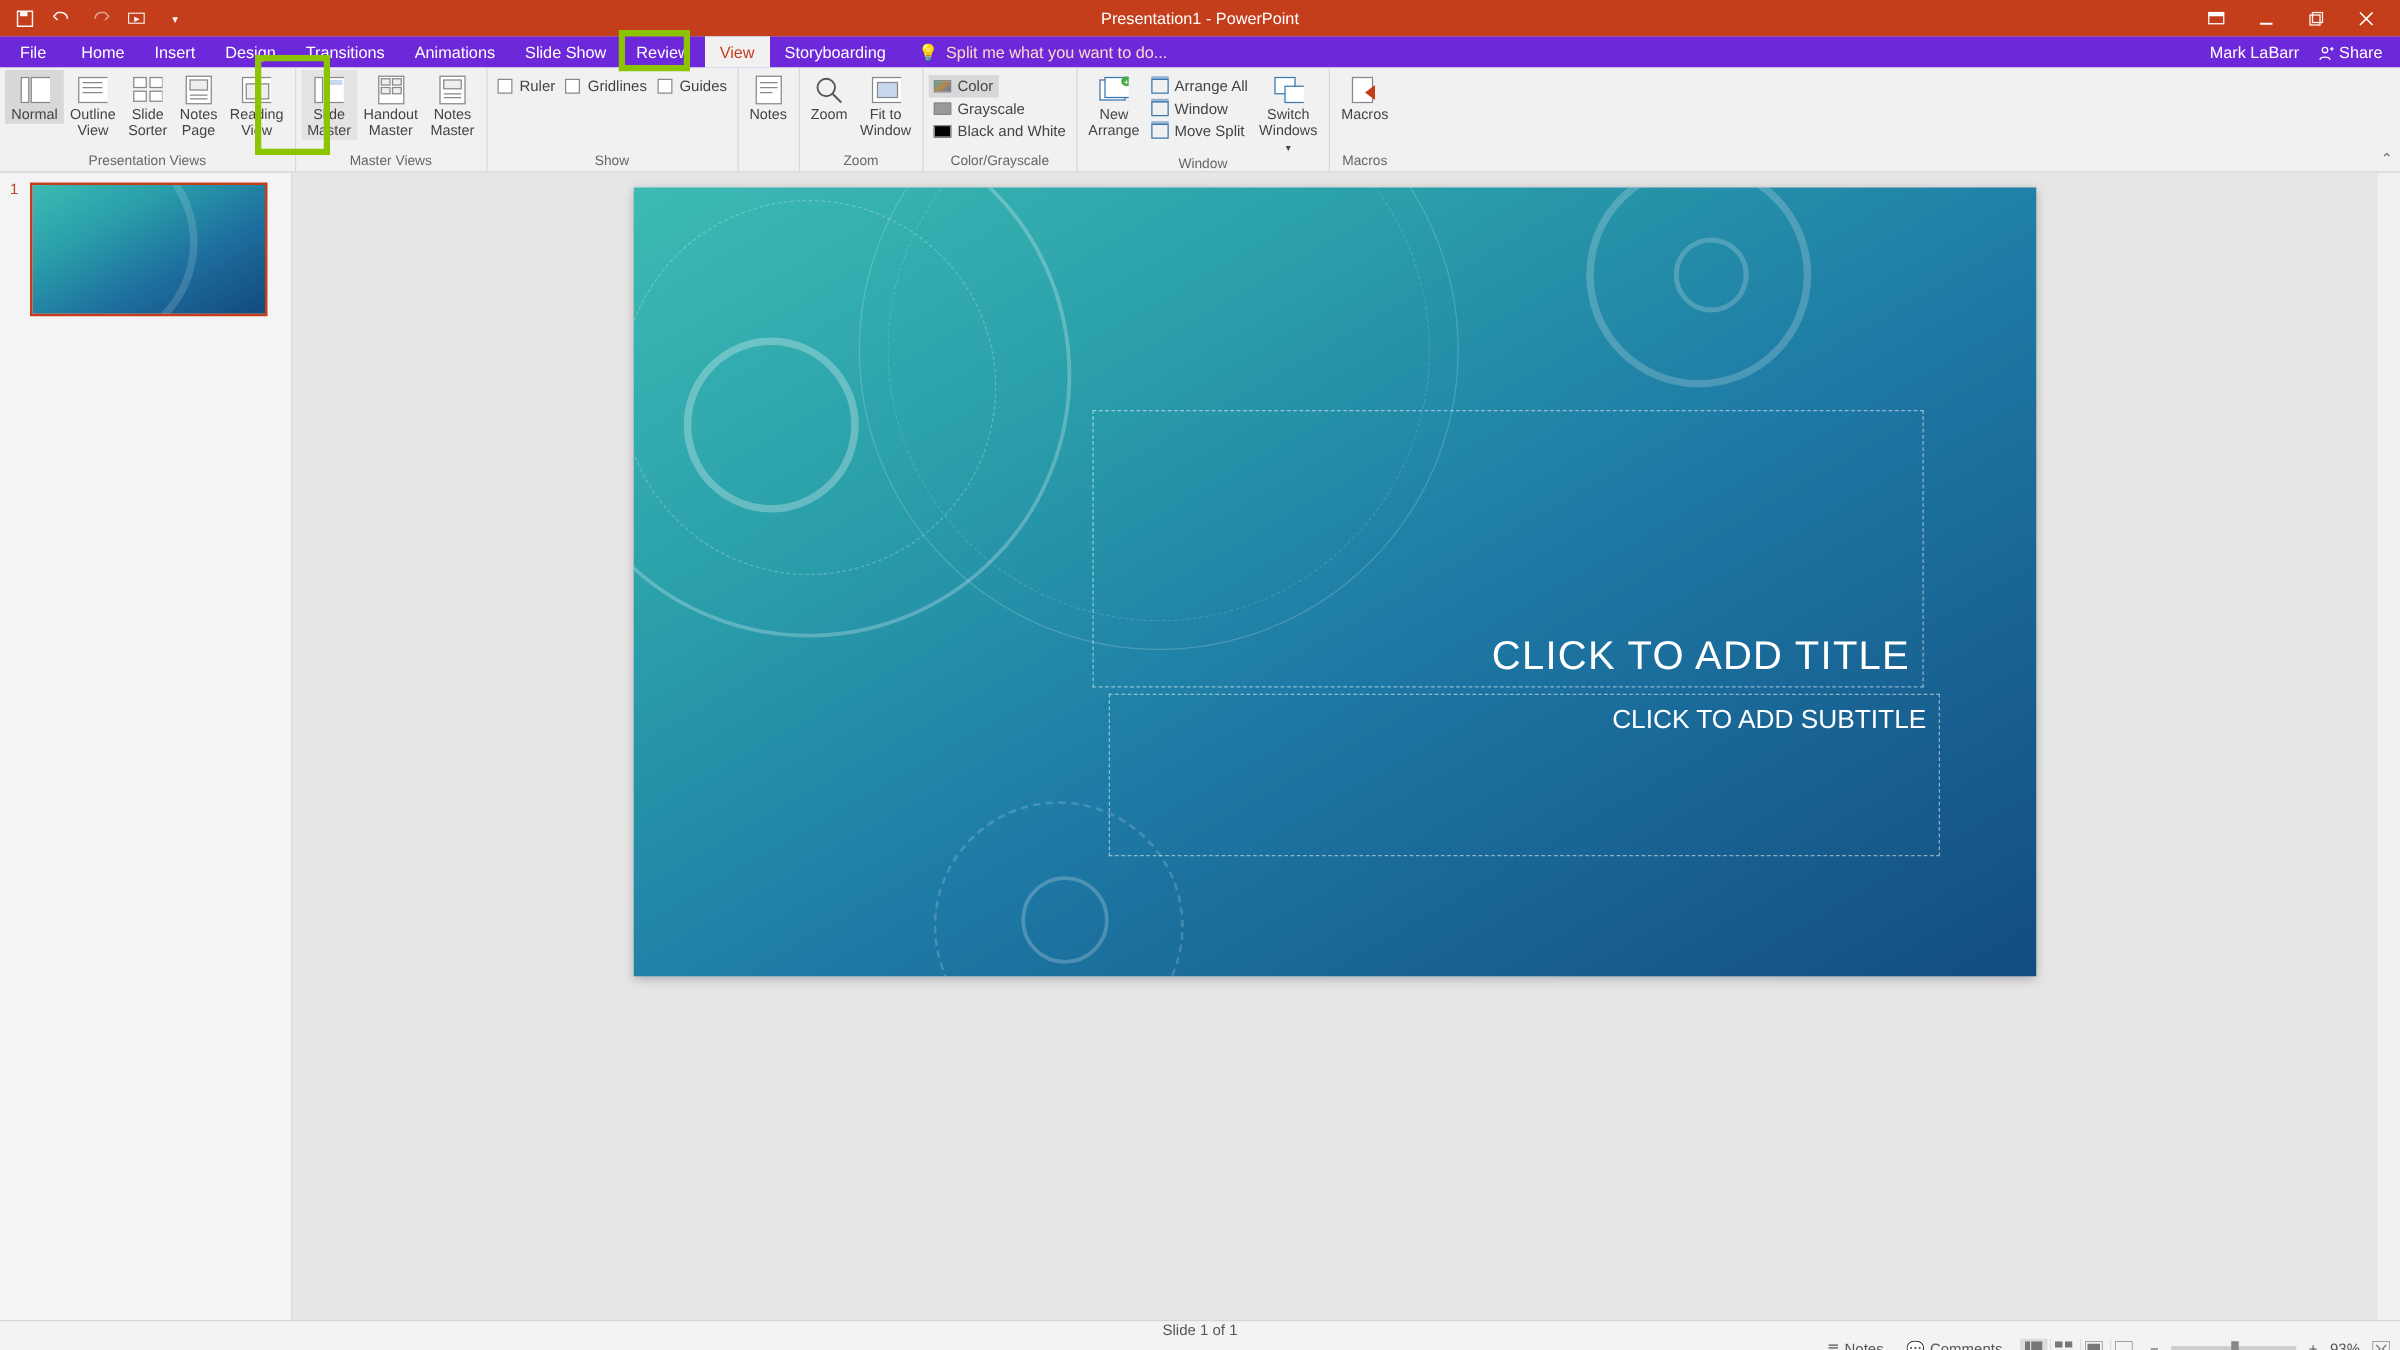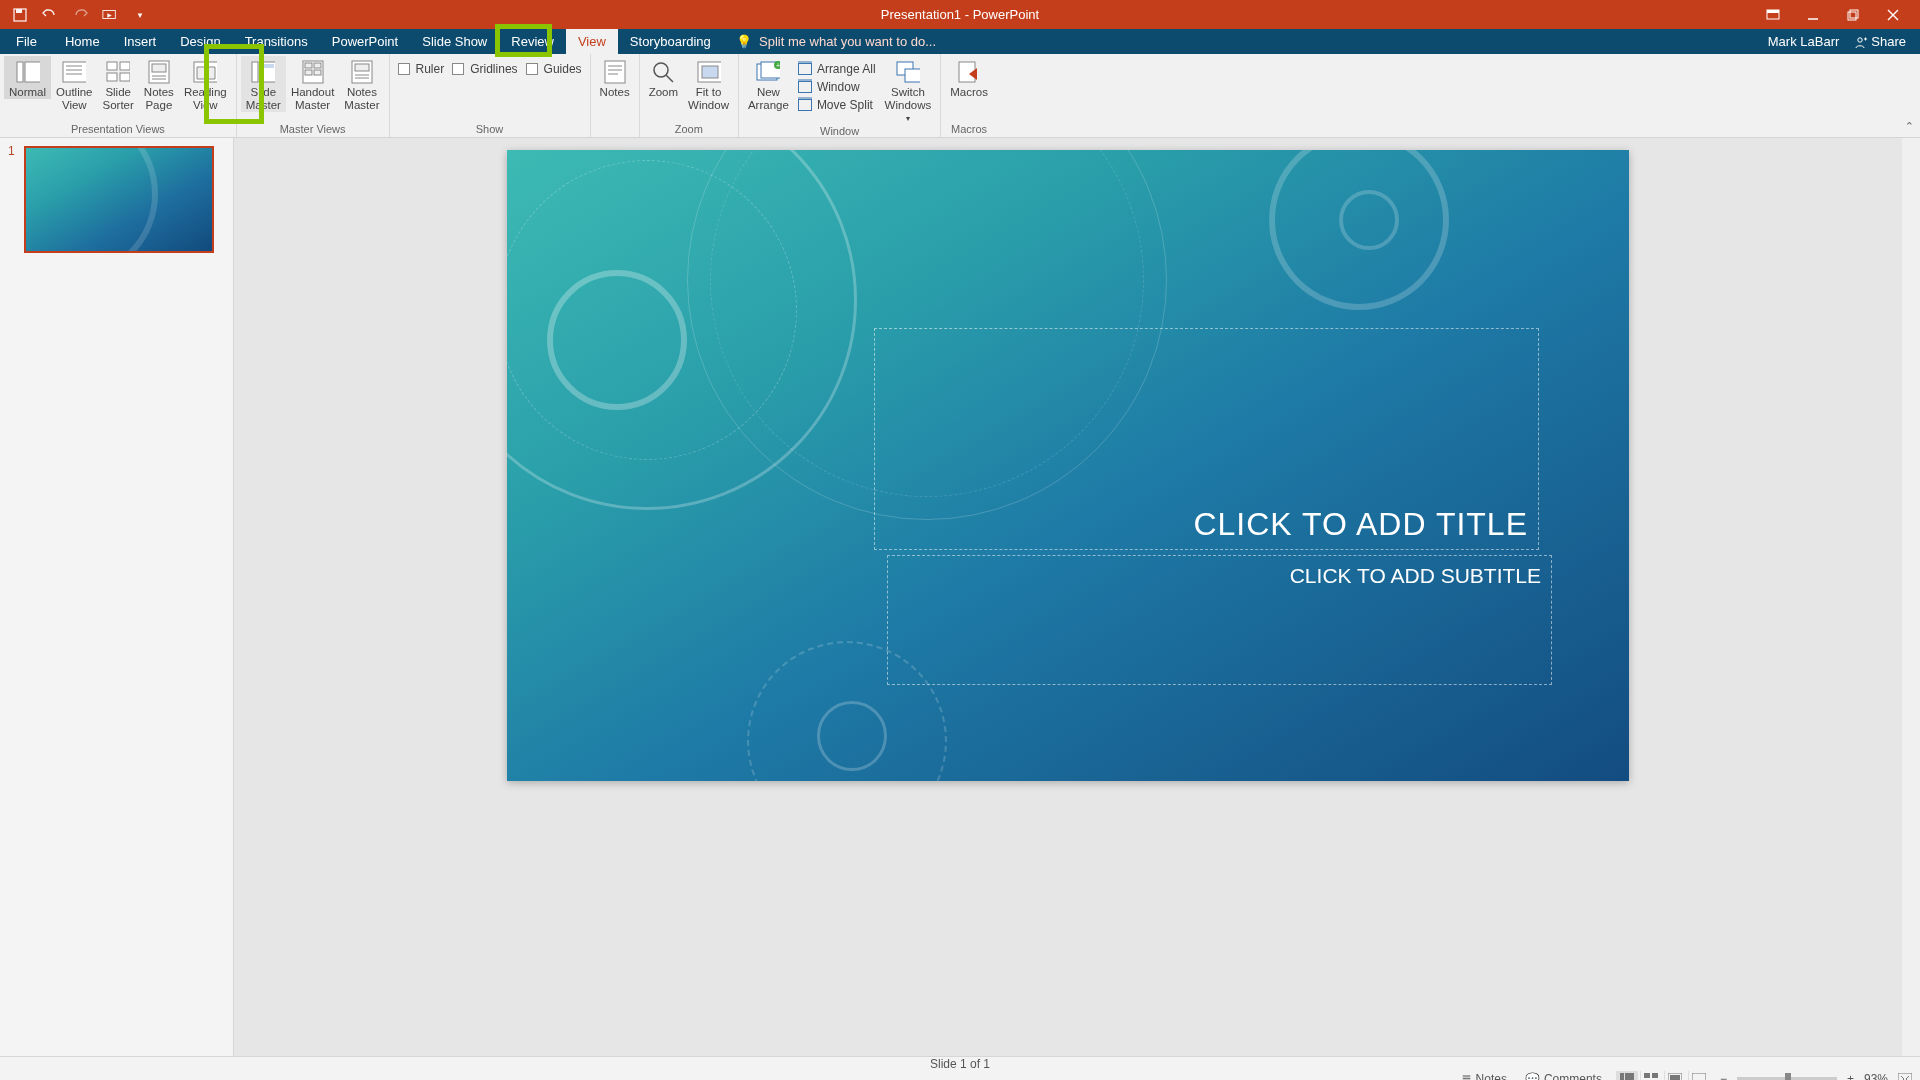--- a/index.html
+++ b/index.html
@@ -7,21 +7,21 @@
 
 
 .titlebar { background: #c43e1c; height: 29px; display: flex; align-items: center; color: #fff; font-size: 12px; position: relative; }
 .qat { display: flex; align-items: center; gap: 14px; padding-left: 12px; }
 .qat-icon { width: 16px; height: 16px; display: flex; align-items: center; justify-content: center; color: #fff; opacity: 0.95; }
 .title-center { position: absolute; left: 50%; transform: translateX(-50%); font-size: 13px; }
 .winbtns { margin-left: auto; display: flex; gap: 22px; padding-right: 18px; }
 .winbtn { width: 18px; height: 18px; display: flex; align-items: center; justify-content: center; }
 
 
-.menubar { background: #0c4a6e; height: 25px; display: flex; align-items: stretch; color: #fff; font-size: 13px; }
+.menubar { background: #6d28d9; height: 25px; display: flex; align-items: stretch; color: #fff; font-size: 13px; }
 .menutab { padding: 0 12px; display: flex; align-items: center; cursor: pointer; position: relative; }
 .menutab.file { padding: 0 16px; }
 .menutab.active { background: #f1f1f1; color: #c43e1c; }
 .tellme { display: flex; align-items: center; gap: 6px; margin-left: 14px; color: #ffd9ce; font-size: 13px; }
 .menubar-right { margin-left: auto; display: flex; align-items: center; gap: 14px; padding-right: 14px; }
 .share { display: flex; align-items: center; gap: 4px; }
 
 
 .callout { position: absolute; border: 5px solid #8bc400; pointer-events: none; z-index: 50; }
 .callout.view-box { left: 495px; top: 24px; width: 57px; height: 33px; }
@@ -153,21 +153,21 @@
       </span>
   </div>
 </div>
 
 <div class="menubar">
   <div class="menutab file">File</div>
   <div class="menutab">Home</div>
   <div class="menutab">Insert</div>
   <div class="menutab">Design</div>
   <div class="menutab">Transitions</div>
-  <div class="menutab">PowerPoint</div>
+  <div class="menutab">Animations</div>
   <div class="menutab">Slide Show</div>
   <div class="menutab">Review</div>
   <div class="menutab active">View</div>
   <div class="menutab">Storyboarding</div>
   <div class="tellme">
     <span>💡</span>
     <span>Split me what you want to do...</span>
   </div>
   <div class="menubar-right">
     <span>Mark LaBarr</span>
@@ -345,20 +345,37 @@
               <rect x="5" y="5" width="16" height="12" fill="#c7d8ef" stroke="#888"></rect>
             </svg>
           </span>
         <span style="white-space:pre;">Fit to
 Window</span>
       </div>
     </div>
     <div class="group-label">Zoom</div>
   </div>
 
+  <div class="group">
+    <div class="group-body" style="flex-direction:column; padding-top:4px;">
+      <div class="smallrow" style="background:#d8d8d8;">
+          <span class="swatch color"></span>
+          <span>Color</span>
+        </div>
+      <div class="smallrow">
+          <span class="swatch gray"></span>
+          <span>Grayscale</span>
+        </div>
+      <div class="smallrow">
+          <span class="swatch bw"></span>
+          <span>Black and White</span>
+        </div>
+    </div>
+    <div class="group-label">Color/Grayscale</div>
+  </div>
 
   <div class="group">
     <div class="group-body">
       <div class="rbtn">
         <span class="ricon">
             <svg width="26" height="22">
               <rect x="1" y="3" width="20" height="16" fill="#fff" stroke="#3a76b1"></rect>
               <rect x="5" y="1" width="20" height="16" fill="#fff" stroke="#3a76b1"></rect>
               <circle cx="22" cy="4" r="4" fill="#4a4"></circle>
               <text x="22" y="7" font-size="7" text-anchor="middle" fill="#fff">+</text>

